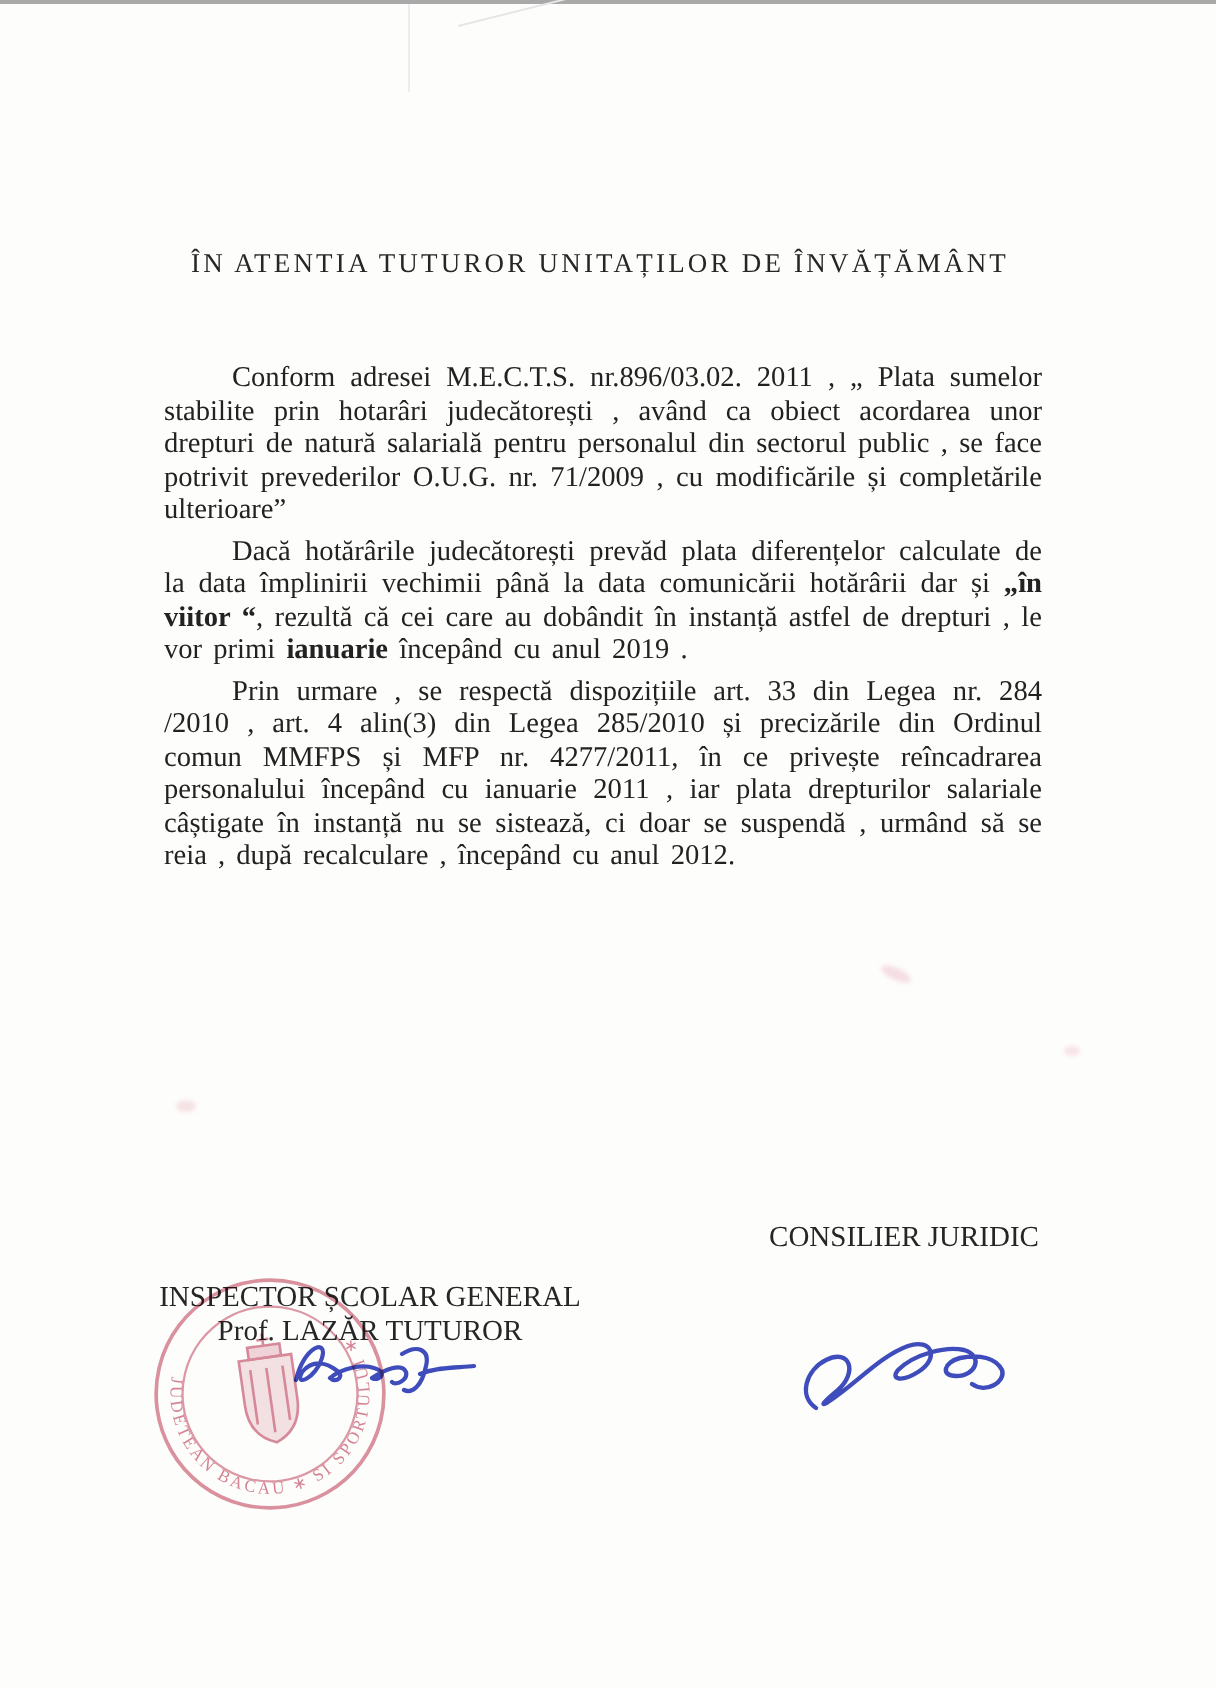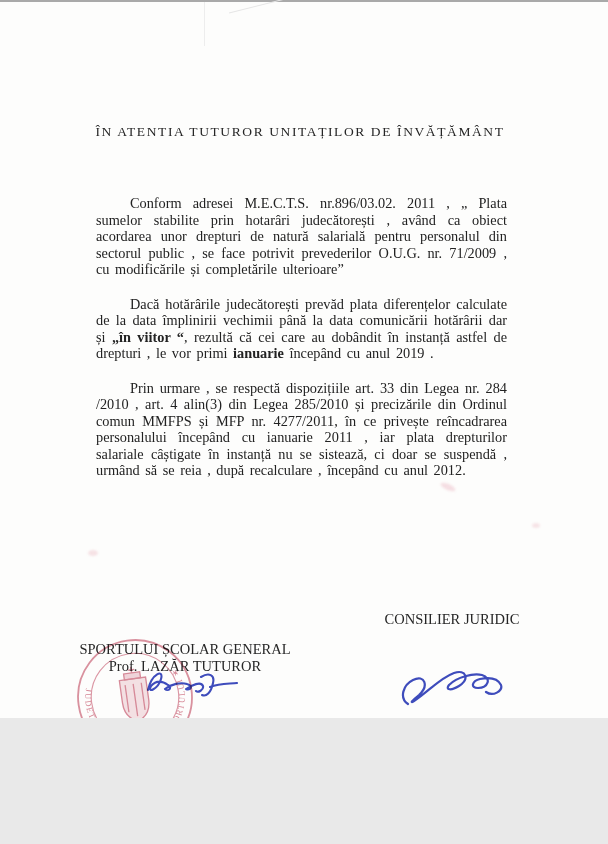--- a/index.html
+++ b/index.html
@@ -1,38 +1,38 @@
 <!DOCTYPE html>
 <html><head>
 <meta charset="utf-8">
 <style>
   html,body{margin:0;padding:0;background:#e9e9e9;}
   .page{
-    position:relative;width:608px;height:718px;margin:0 auto;
+    position:relative;width:608px;height:844px;margin:0 auto;
     background:#fdfdfc;overflow:hidden;
     font-family:"Liberation Serif","DejaVu Serif",serif;color:#1d1d1d;
   }
   
   .scan-edge-top{position:absolute;top:0;left:0;width:608px;height:2px;background:#a9a9a9;}
   .scan-crease{position:absolute;left:204px;top:2px;width:1px;height:44px;background:#ededed;}
   .scan-mark{position:absolute;left:228px;top:4px;width:70px;height:1px;background:#e6e6e6;transform:rotate(-14deg);}
   .smudge{position:absolute;border-radius:50%;filter:blur(1px);}
   .smudge.a{left:440px;top:484px;width:16px;height:6px;background:rgba(224,130,150,.25);transform:rotate(24deg);}
   .smudge.b{left:88px;top:550px;width:10px;height:6px;background:rgba(224,130,150,.22);}
   .smudge.c{left:532px;top:523px;width:8px;height:5px;background:rgba(224,130,150,.2);}
 
   .title{
     position:absolute;top:124px;left:20px;width:560px;text-align:center;
     font-size:13.5px;letter-spacing:1.6px;white-space:nowrap;color:#262626;
   }
   .body-block{
     position:absolute;top:177px;left:78px;width:447px;
     font-size:14.3px;line-height:16.5px;text-align:justify;word-spacing:2px;color:#222;
   }
-  .body-block p{margin:18px;text-indent:34px;}
+  .body-block p{margin:4px;text-indent:34px;}
   .bold{font-weight:bold;}
 
   .sig{position:absolute;text-align:center;font-size:14.5px;line-height:16.5px;color:#262626;}
   .sig-left{top:641px;left:68px;width:234px;}
   .sig-right{top:611px;left:356px;width:192px;}
 
   .stamp{
     position:absolute;left:74px;top:636px;width:122px;height:122px;
     opacity:.78;mix-blend-mode:multiply;transform:rotate(-8deg);
   }
@@ -54,21 +54,21 @@
 
   <div class="title">ÎN ATENTIA TUTUROR UNITAȚILOR DE ÎNVĂȚĂMÂNT</div>
 
   <div class="body-block">
     <p><span>Conform adresei M.E.C.T.S. nr.896/03.02. 2011 , „ Plata sumelor stabilite prin hotarâri judecătorești , având ca obiect acordarea unor drepturi de natură salarială pentru personalul din sectorul public , se face potrivit prevederilor O.U.G. nr. 71/2009 , cu modificările și completările ulterioare”</span></p>
     <p><span>Dacă hotărârile judecătorești prevăd plata diferențelor calculate de la data împlinirii vechimii până la data comunicării hotărârii dar și </span><span class="bold">„în viitor “</span><span>, rezultă că cei care au dobândit în instanță astfel de drepturi , le vor primi </span><span class="bold">ianuarie</span><span> începând cu anul 2019 .</span></p>
     <p><span>Prin urmare , se respectă dispozițiile art. 33 din Legea nr. 284 /2010 , art. 4 alin(3) din Legea 285/2010 și precizările din Ordinul comun  MMFPS și MFP nr. 4277/2011, în ce privește reîncadrarea personalului începând cu ianuarie 2011 , iar plata drepturilor salariale câștigate în instanță nu se sistează, ci doar se suspendă , urmând să se reia , după recalculare , începând cu anul 2012.</span></p>
   </div>
 
   <div class="sig sig-left">
-    <div>SPORTULUI ȘCOLAR GENERAL</div>
+    <div>INSPECTOR ȘCOLAR GENERAL</div>
     <div>Prof. LAZĂR TUTUROR</div>
   </div>
 
   <div class="sig sig-right">
     <div>CONSILIER JURIDIC</div>
   </div>
 
   <svg class="stamp" viewBox="0 0 120 120">
     <g stroke="#c85a70" fill="none">
       <circle cx="60" cy="60" r="56" stroke-width="1.8" opacity=".85"></circle>

